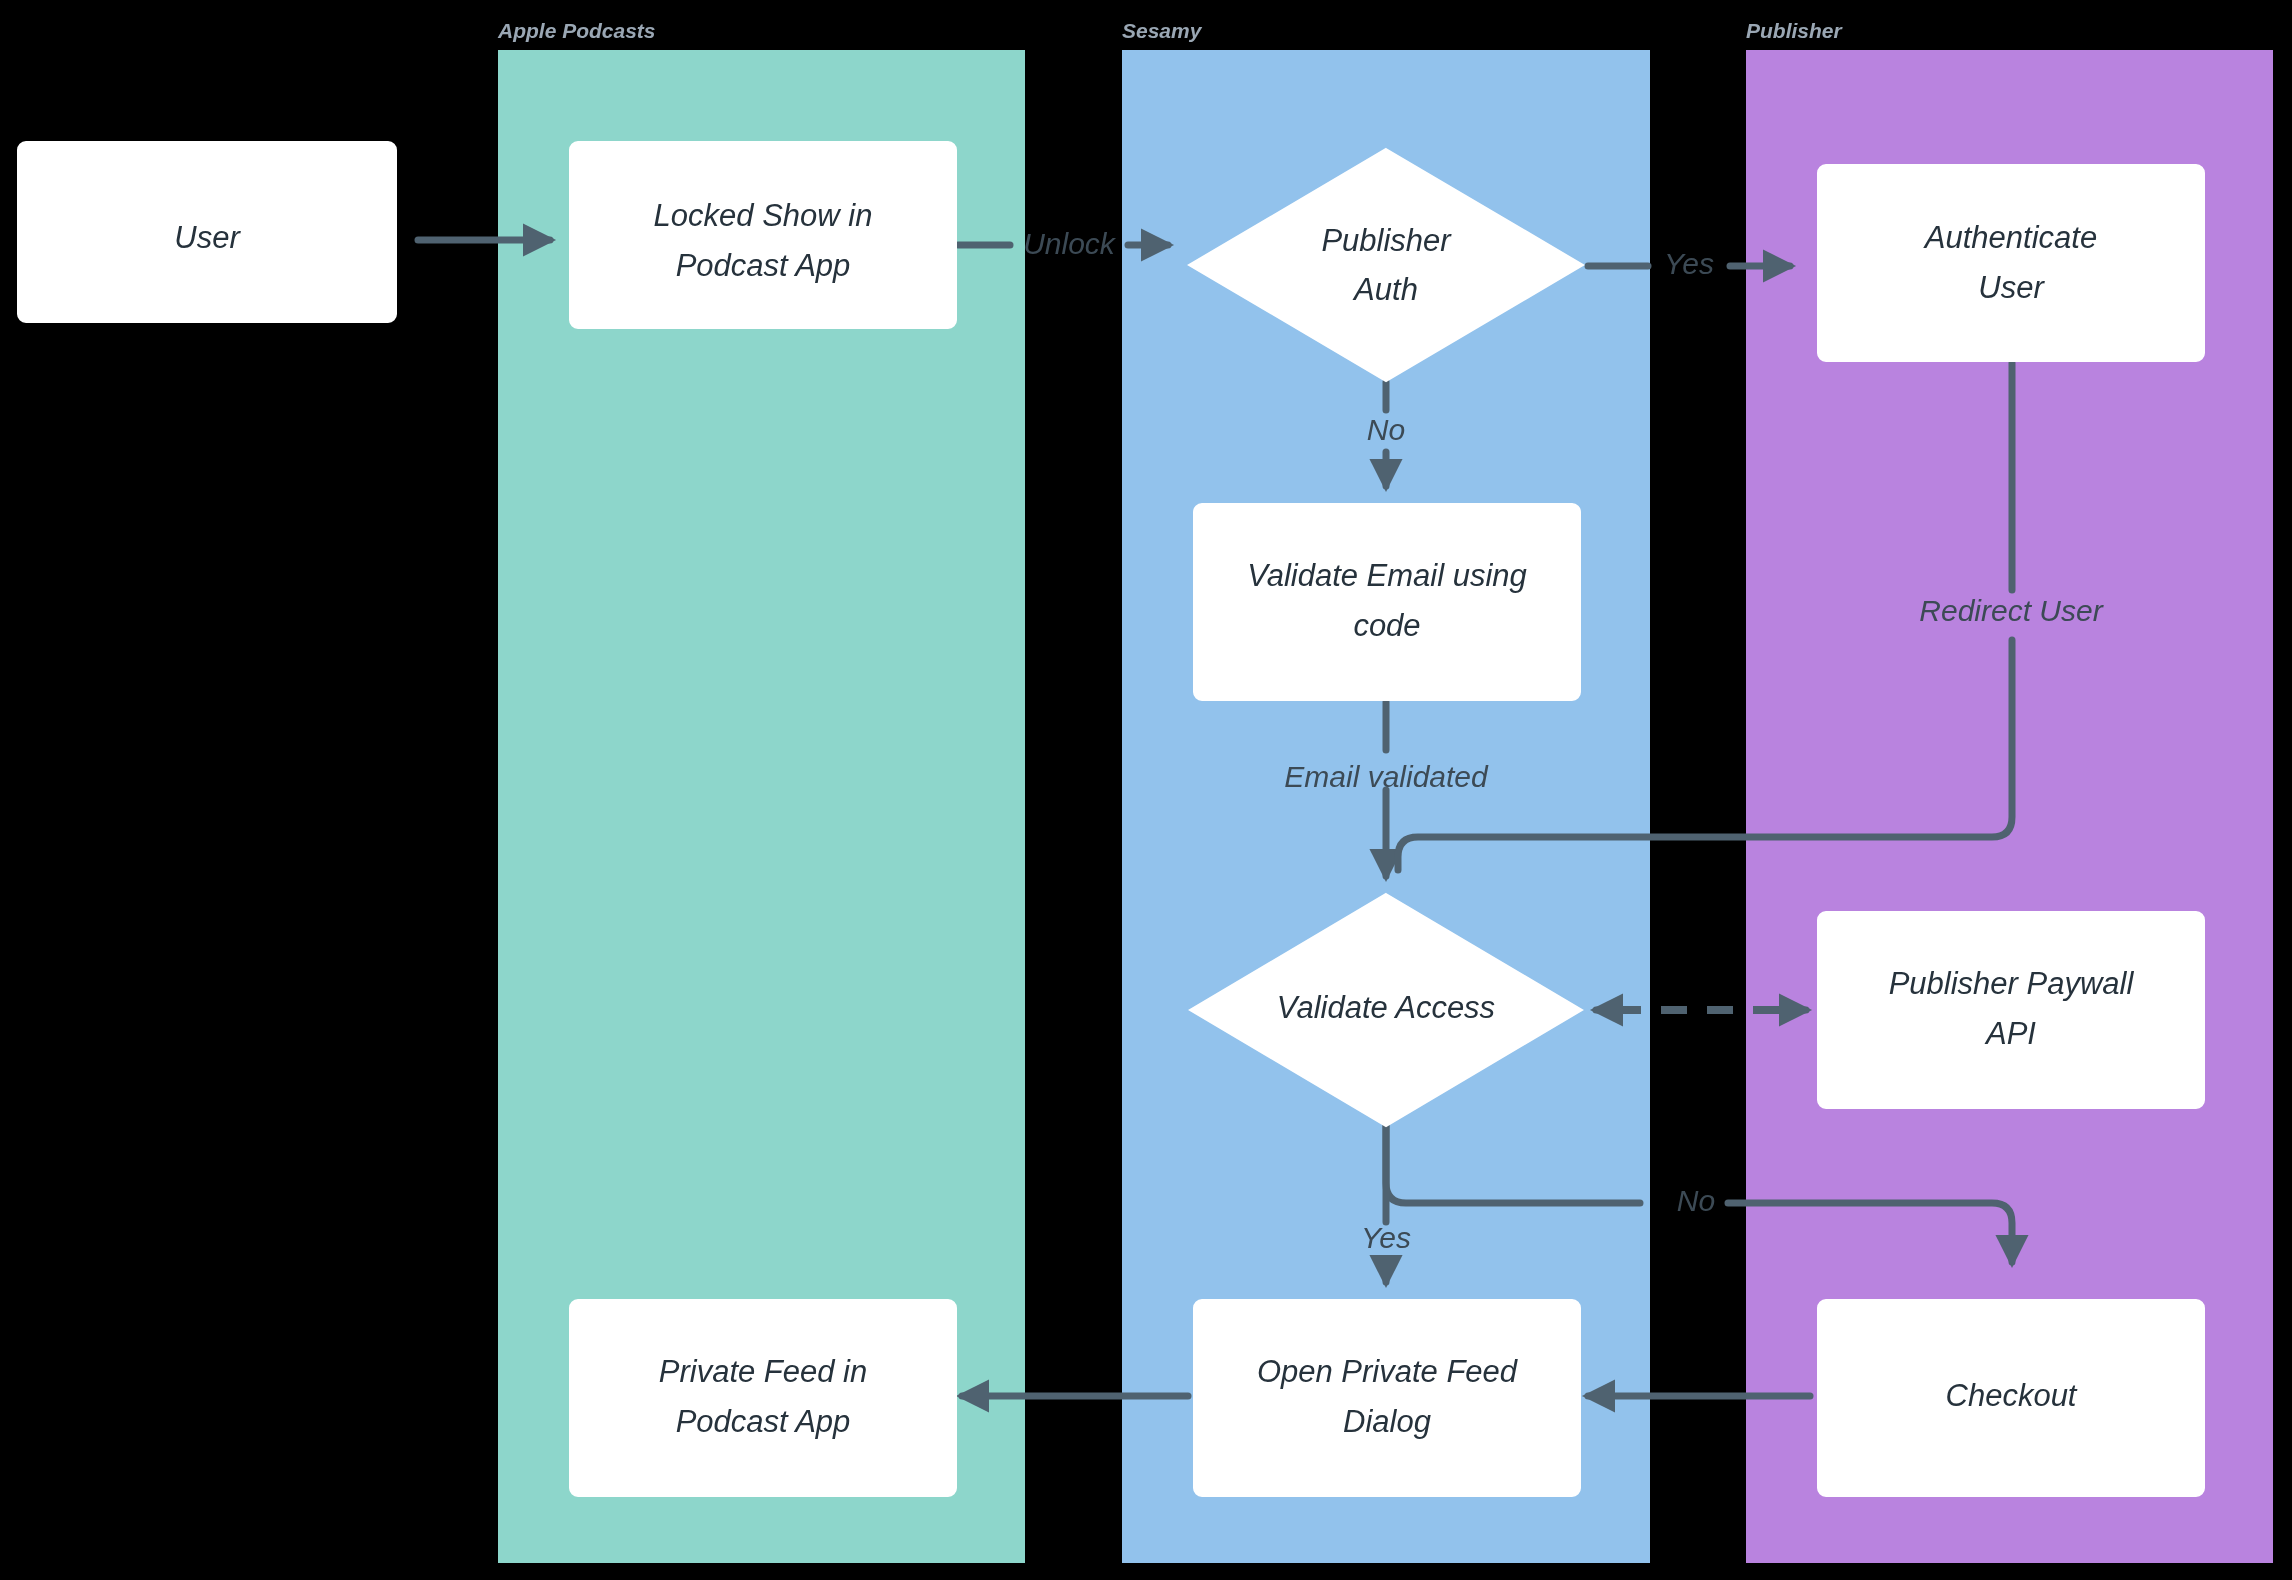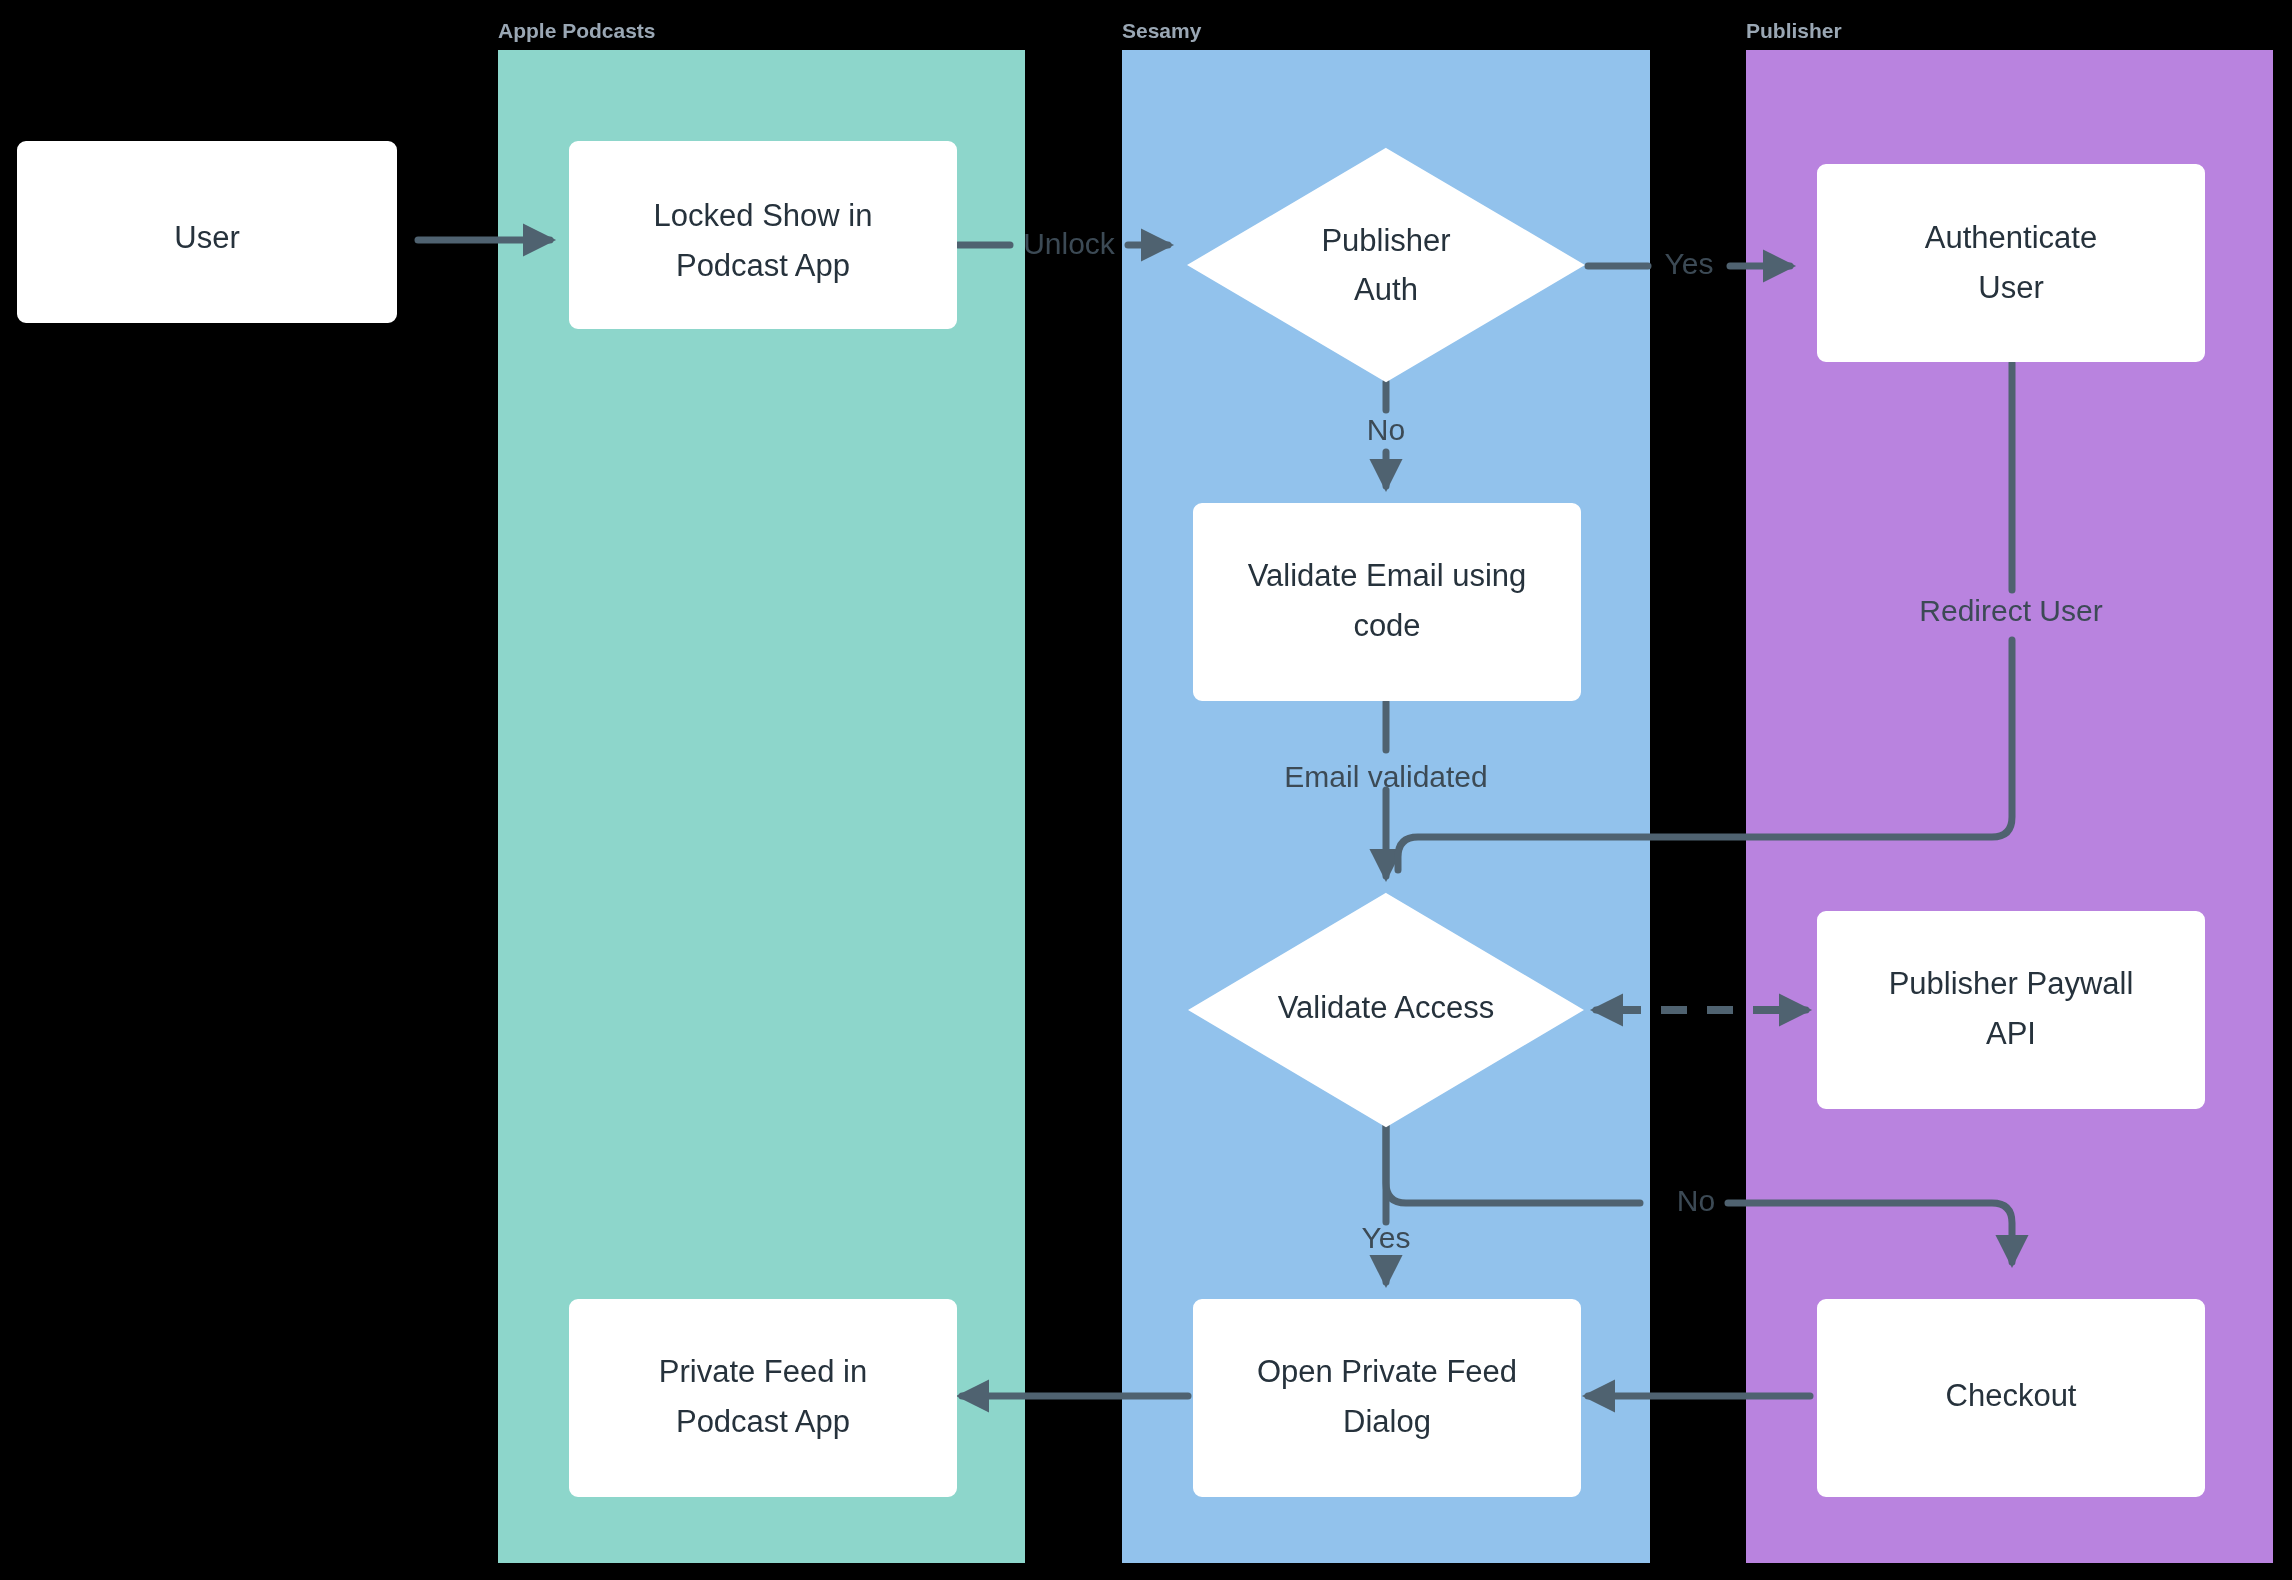--- a/index.html
+++ b/index.html
@@ -11,20 +11,21 @@
     width: 2292px;
     height: 1580px;
     overflow: hidden;
     font-family: "Liberation Sans", sans-serif;
   }
   #diagram-root {
     position: relative;
     width: 2292px;
     height: 1580px;
     background: #000000;
+    font-style: italic;
   }
   svg#flow {
     display: block;
     width: 2292px;
     height: 1580px;
   }
   .lane-rect { stroke: none; }
   .lane-title {
     font-family: "Liberation Sans", sans-serif;
     font-size: 21px;

